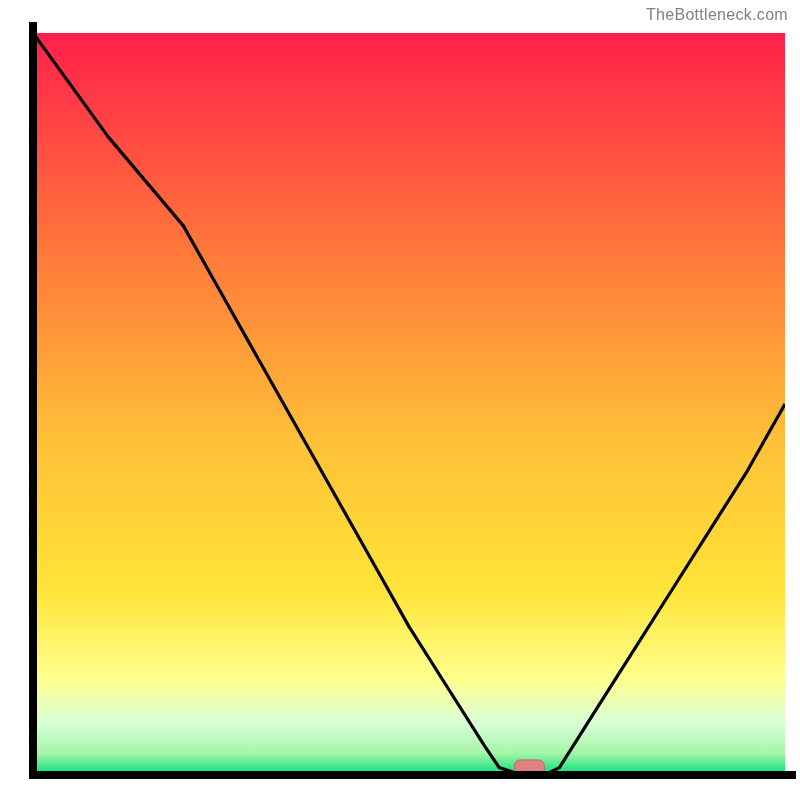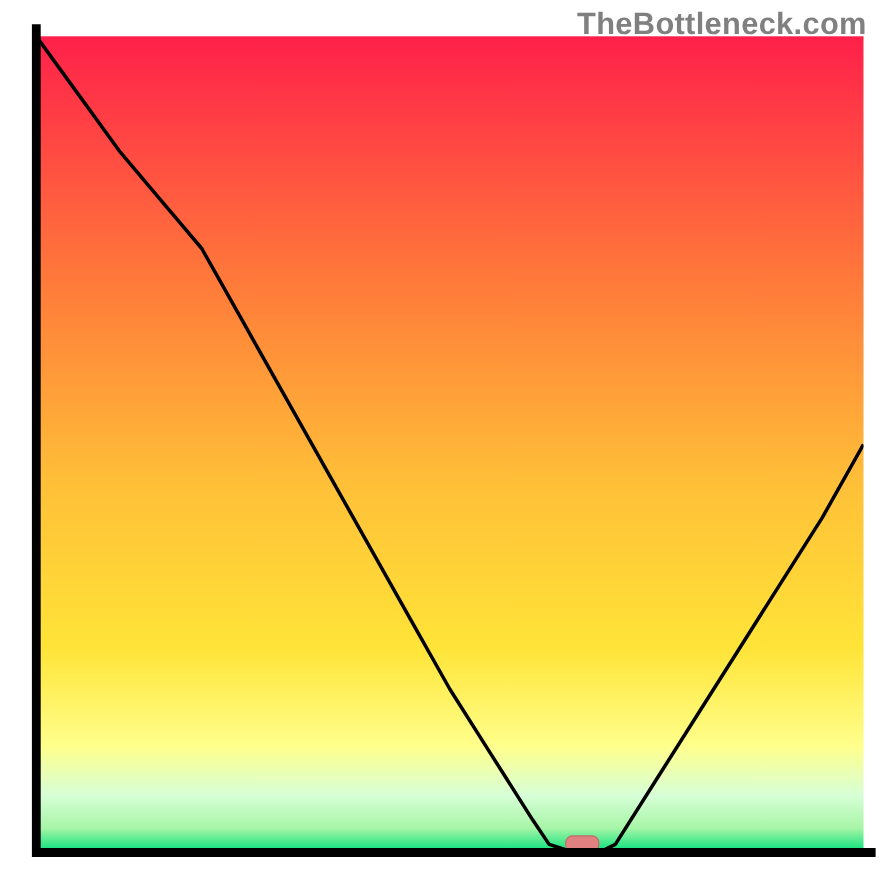--- a/index.html
+++ b/index.html
@@ -14,22 +14,22 @@
   .container {
     position: relative;
     width: 800px;
     height: 800px;
   }
   .watermark {
     position: absolute;
     top: 6px;
     right: 12px;
     color: #808080;
-    font-size: 28px;
-    font-weight: 700;
+    font-size: 16px;
+    font-weight: 400;
     letter-spacing: 0.3px;
     z-index: 10;
   }
   svg {
     display: block;
   }
 </style>
 </head>
 <body>
 

